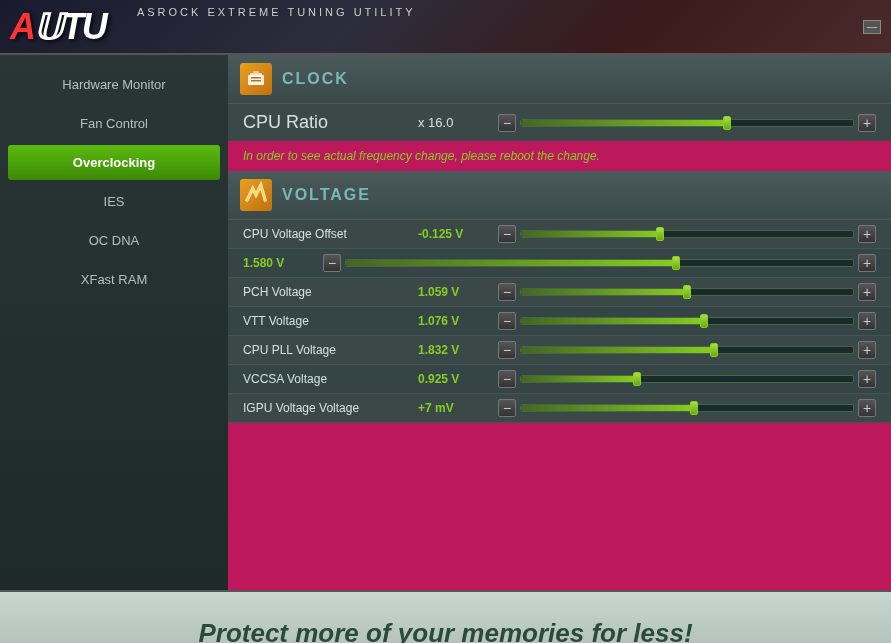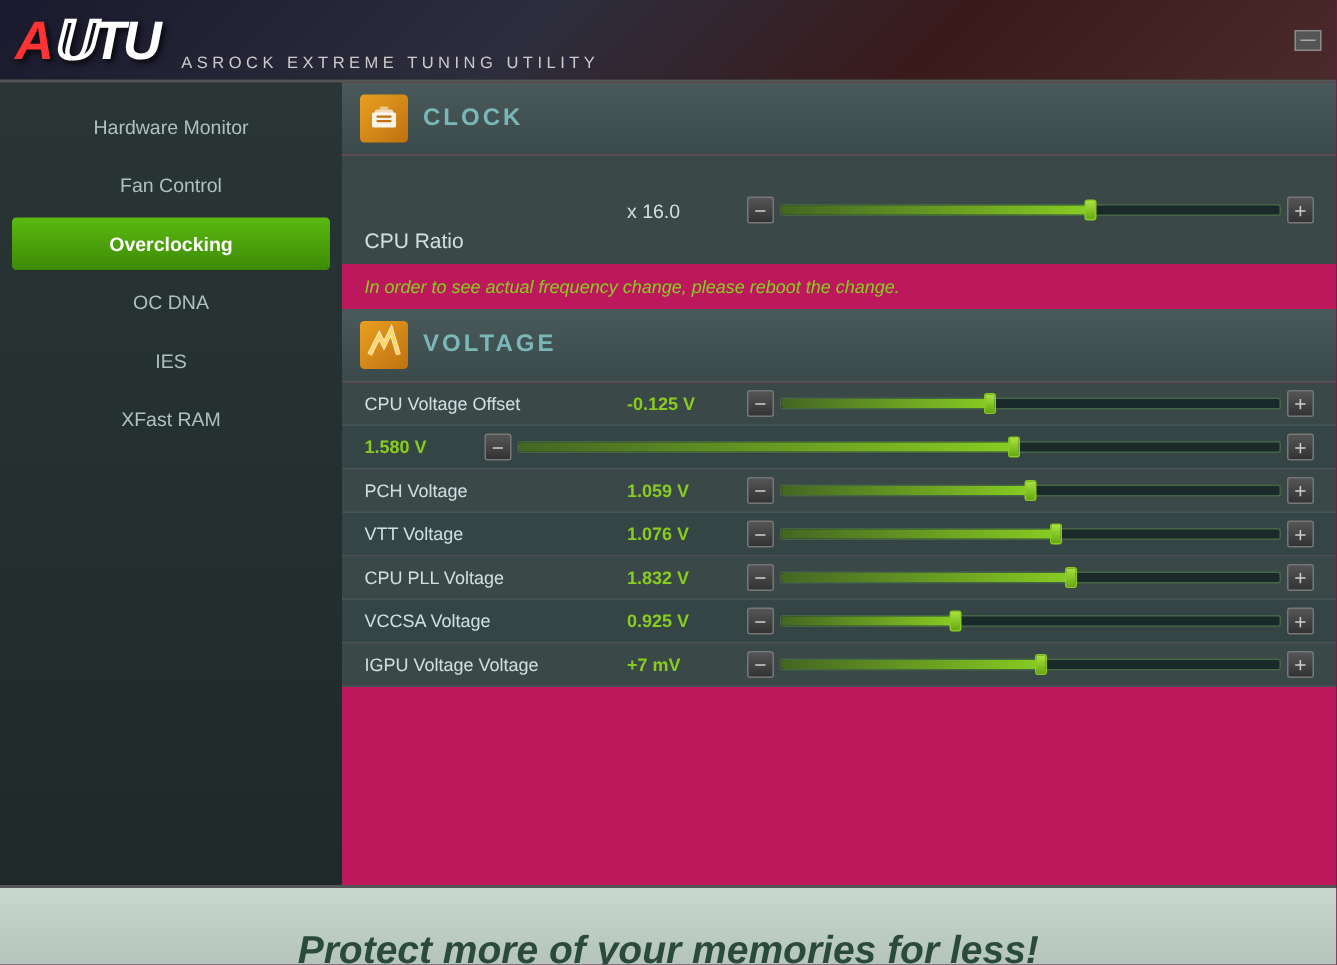--- a/index.html
+++ b/index.html
@@ -17,21 +17,22 @@
       background: linear-gradient(135deg, #1a1a2e 0%, #2d2d3d 40%, #3a1a1a 70%, #4a2a2a 100%);
       display: flex;
       align-items: center;
       justify-content: space-between;
       padding: 0 10px;
       border-bottom: 2px solid #555;
       position: relative;
     }
     .logo-area {
       display: flex;
-      align-items: flex-end;
+      align-items: flex-start;
+      gap: 16px;
     }
     .logo-text {
       font-size: 36px;
       font-weight: 900;
       color: #fff;
       letter-spacing: -2px;
       font-style: italic;
       text-shadow: 2px 2px 4px rgba(0,0,0,0.8);
     }
     .logo-text span {
@@ -232,23 +233,22 @@
 
     
     .cpu-ratio-row {
       display: flex;
       align-items: center;
       padding: 8px 15px;
       background: #3a4848;
     }
     .cpu-ratio-label {
       width: 175px;
-      font-size: 14px;
+      font-size: 18px;
       color: #d0e0e0;
-      margin-top: 40px;
     }
     .cpu-ratio-value {
       width: 80px;
       font-size: 13px;
       color: #d0e0e0;
     }
 
     
     .ad-banner {
       height: 85px;
@@ -287,24 +287,24 @@
     <div class="sidebar-item">
       <span>Hardware Monitor</span>
     </div>
     <div class="sidebar-item">
       <span>Fan Control</span>
     </div>
     <div class="sidebar-item active-green">
       <span>Overclocking</span>
     </div>
     <div class="sidebar-item">
+      <span>IES</span>
+    </div>
+    <div class="sidebar-item">
       <span>OC DNA</span>
-    </div>
-    <div class="sidebar-item">
-      <span>IES</span>
     </div>
     <div class="sidebar-item">
       <span>XFast RAM</span>
     </div>
   </div>
 
   <div class="content-area">
     <div class="content-wrapper">
 
       <div class="section-header">

